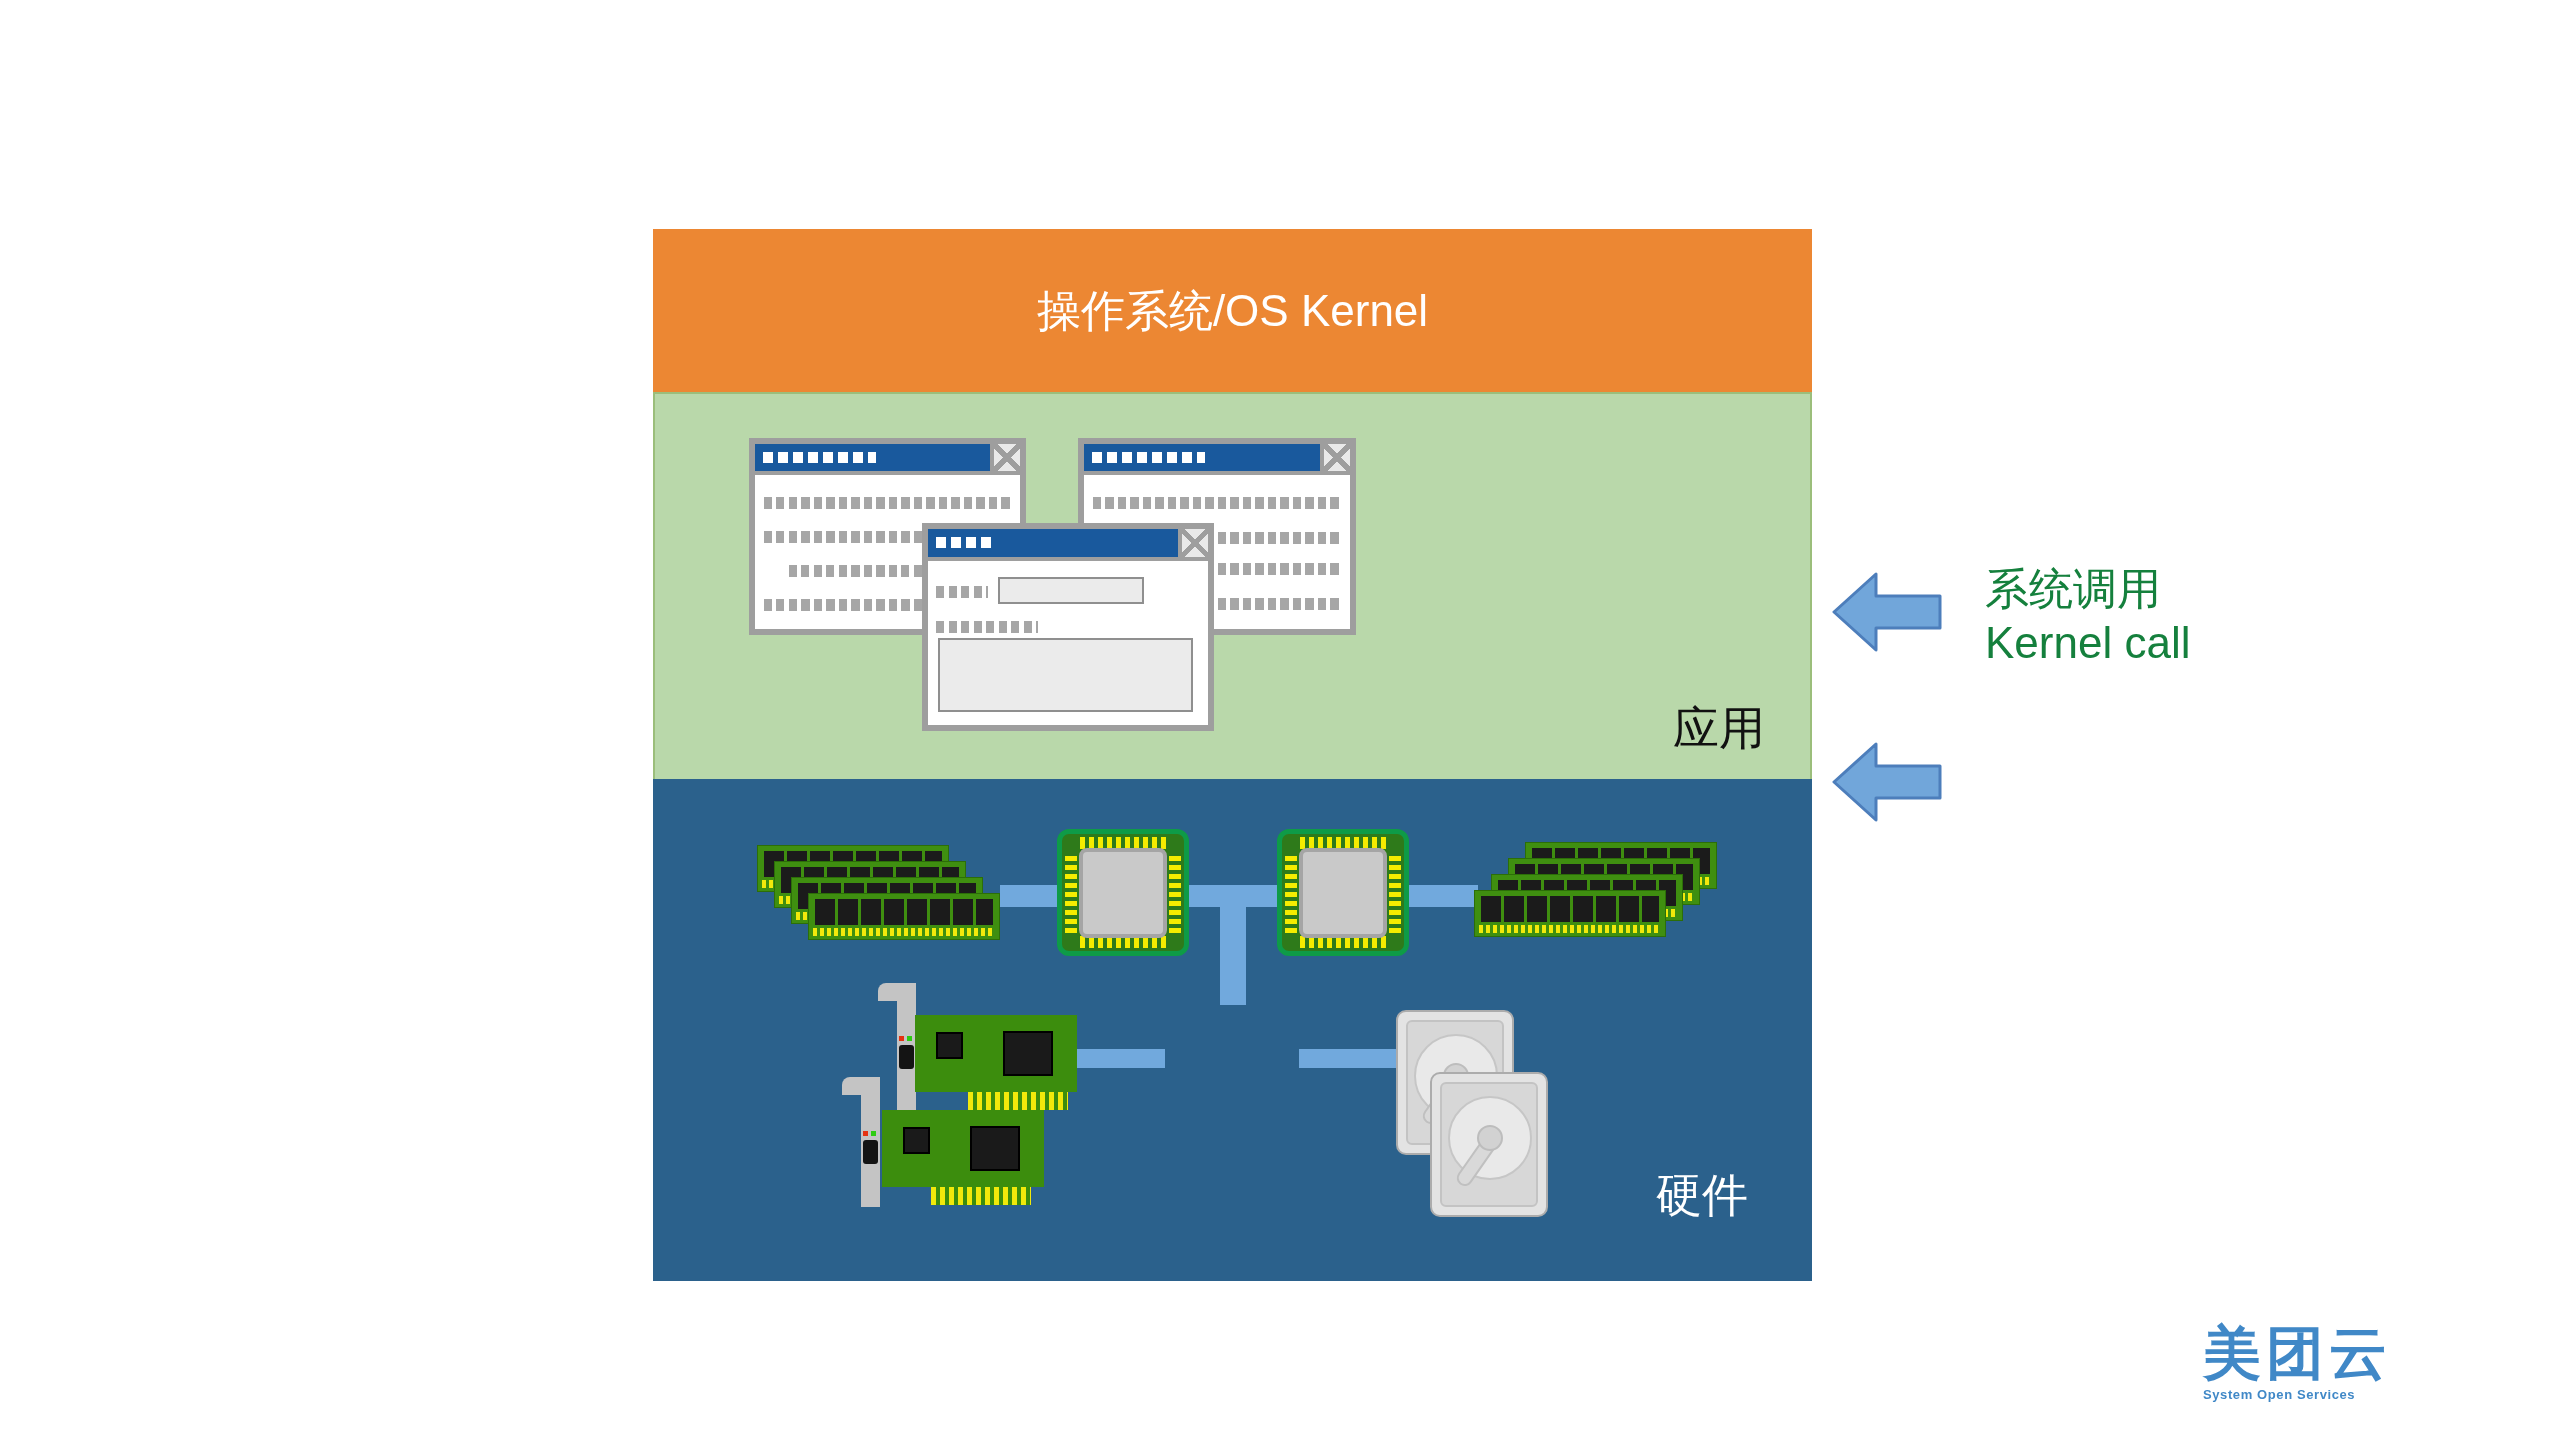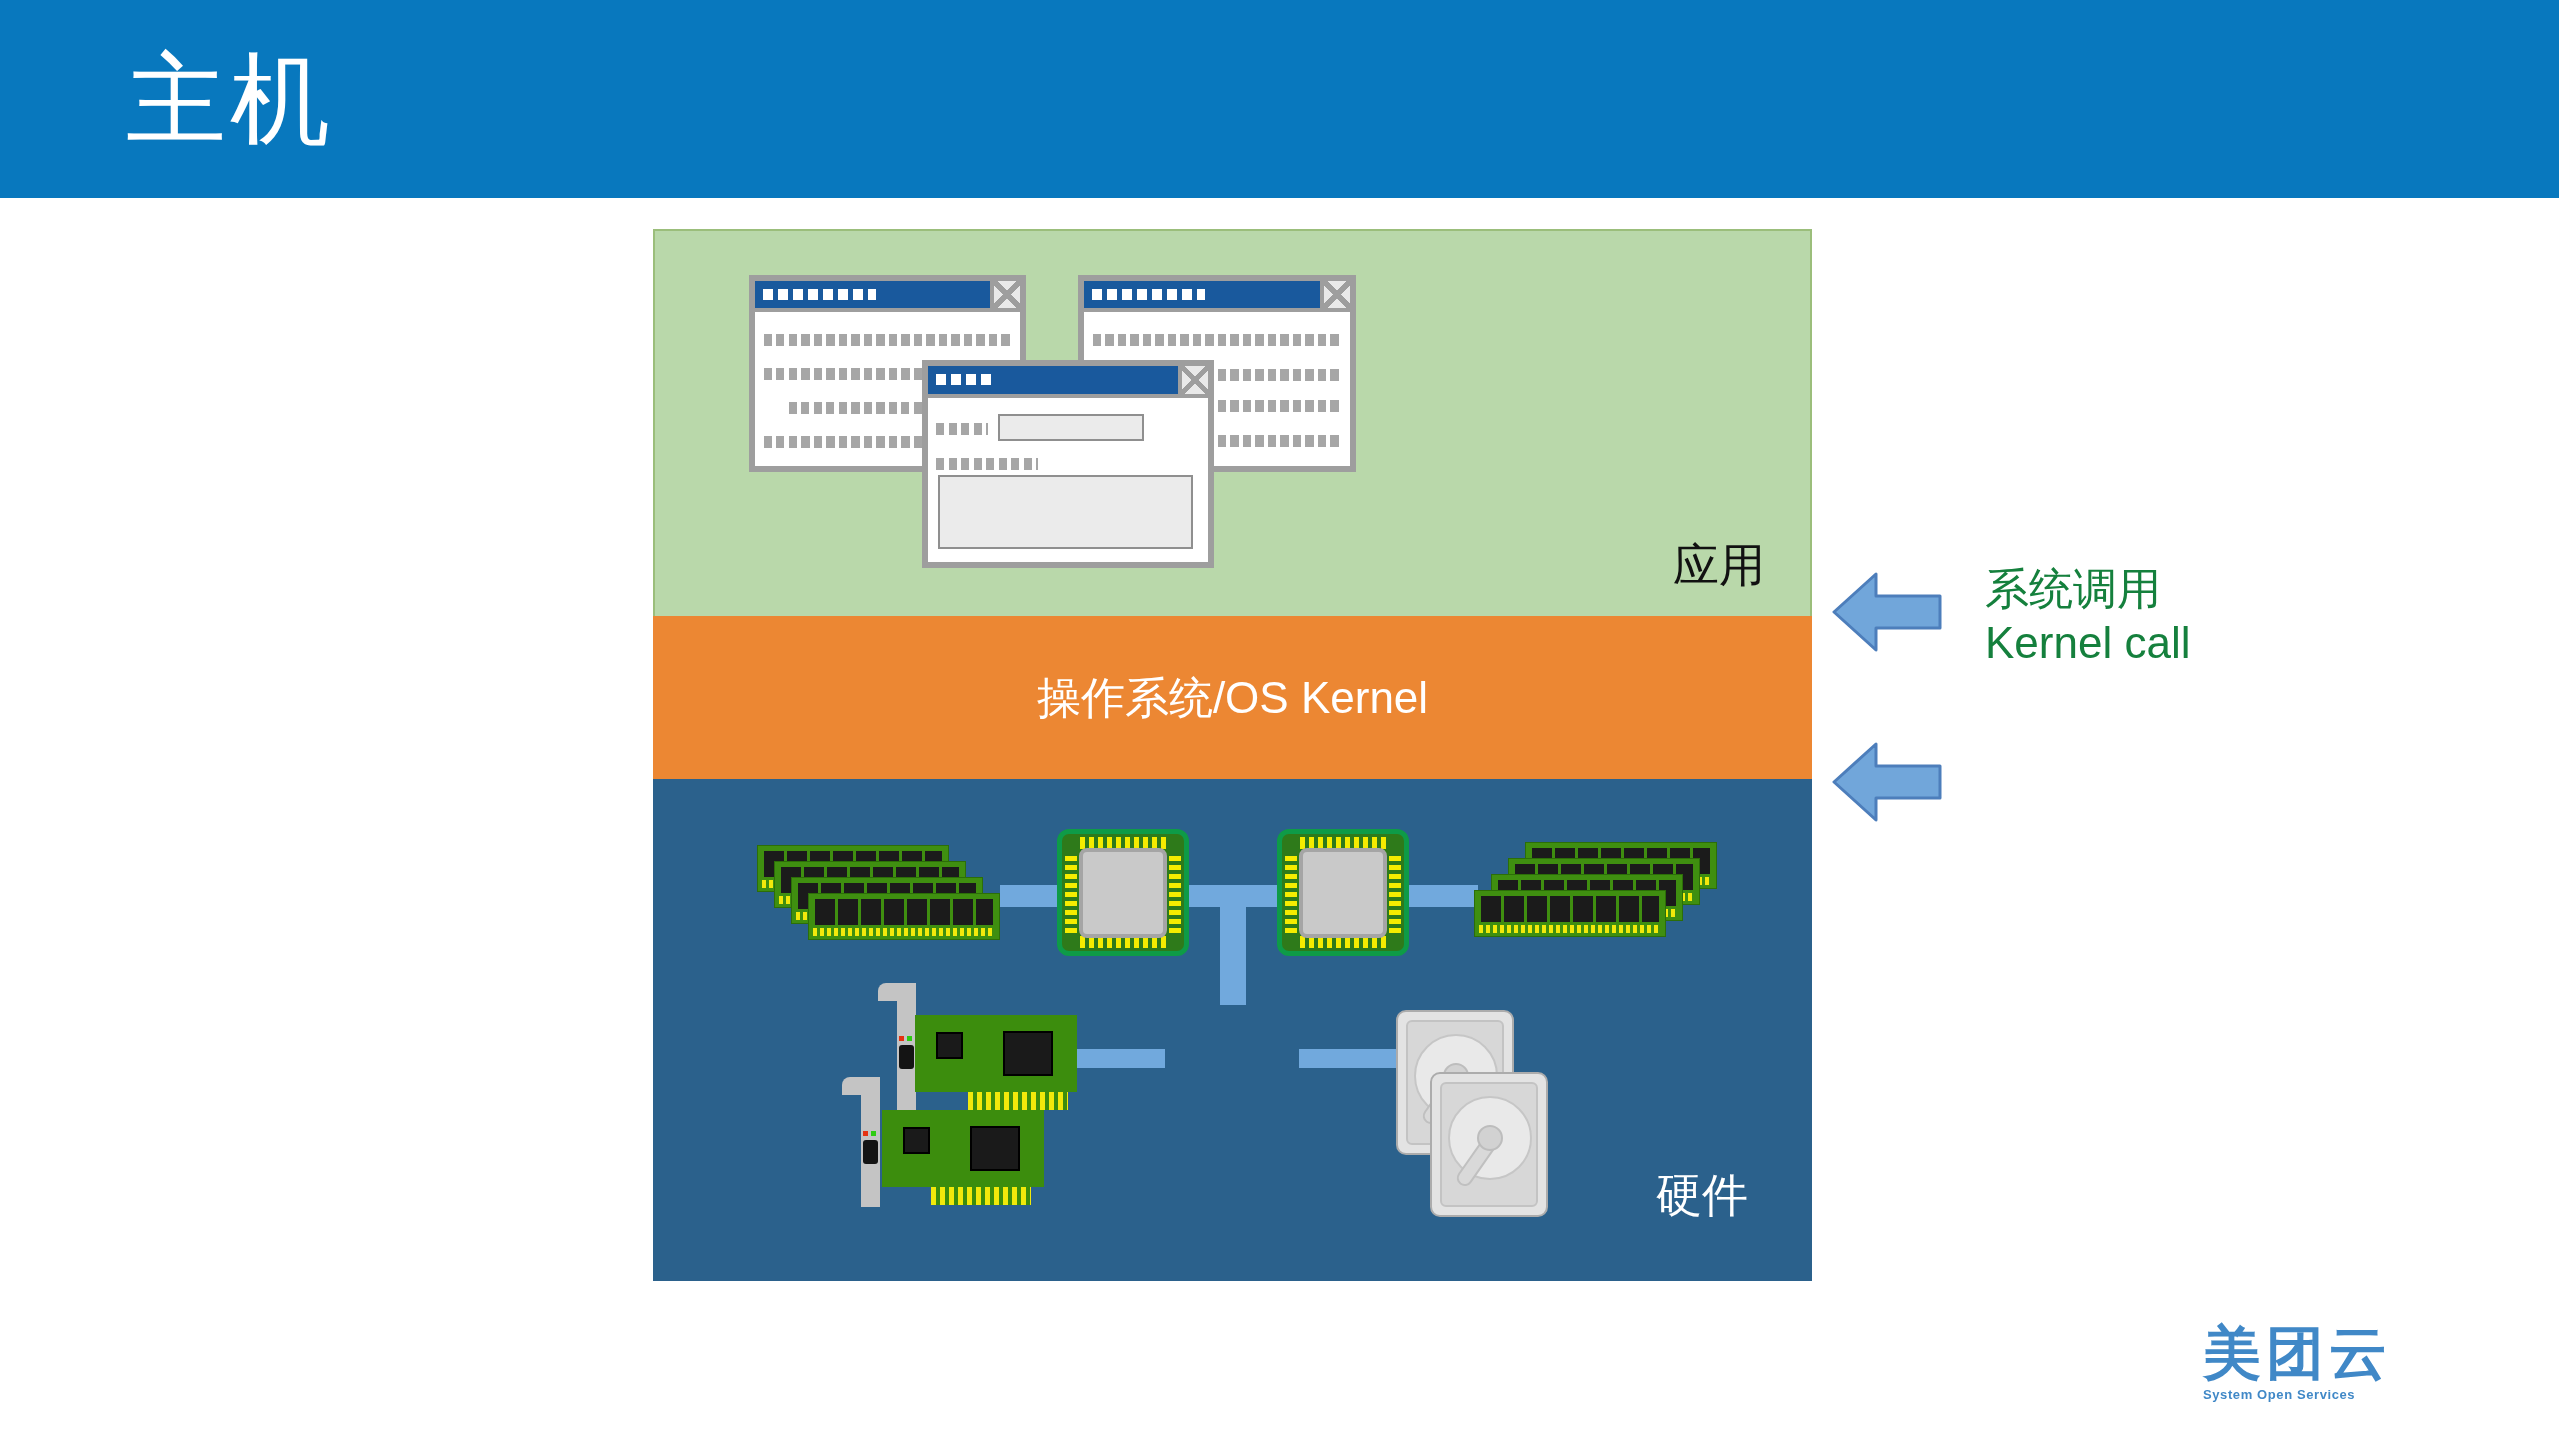--- a/index.html
+++ b/index.html
@@ -98,25 +98,26 @@
   
   .logo{position:absolute;left:2203px;top:1322px;color:#4088C7;}
   .logo-title{font-size:58px;font-weight:bold;letter-spacing:5px;line-height:62px;}
   .logo-sub{font-size:13px;font-weight:bold;letter-spacing:0.6px;margin-top:3px;}
 </style>
 </head>
 <body>
 
 <div id="slide">
 
-  <div class="banner">
-    <div class="banner-title">主机</div>
-  </div>
 
   <div class="stack">
+
+    <div class="layer layer-os">
+      <div class="os-label">操作系统/OS Kernel</div>
+    </div>
 
     <div class="layer layer-app">
 
       <div class="win" style="left:94px;top:44px;width:277px;height:197px;z-index:1;">
         <div class="win-titlebar">
           <div class="win-title">
             <div class="sq sq8"></div>
           </div>
           <div class="win-close"></div>
         </div>
@@ -152,24 +153,20 @@
         </div>
         <div class="win-body">
           <div class="dash" style="left:8px;top:25px;width:52px;"></div>
           <div class="fbox" style="left:70px;top:16px;width:146px;height:27px;"></div>
           <div class="dash" style="left:8px;top:60px;width:102px;"></div>
           <div class="fbox" style="left:10px;top:77px;width:255px;height:74px;"></div>
         </div>
       </div>
 
       <div class="app-label">应用</div>
-    </div>
-
-    <div class="layer layer-os">
-      <div class="os-label">操作系统/OS Kernel</div>
     </div>
 
     <div class="layer layer-hw">
 
       <div class="bus" style="left:347px;top:106px;width:478px;height:22px;"></div>
       <div class="bus" style="left:567px;top:117px;width:26px;height:109px;"></div>
       <div class="bus" style="left:424px;top:270px;width:88px;height:19px;"></div>
       <div class="bus" style="left:646px;top:270px;width:133px;height:19px;"></div>
 
       <div class="ram" style="left:104px;top:66px;"></div>

